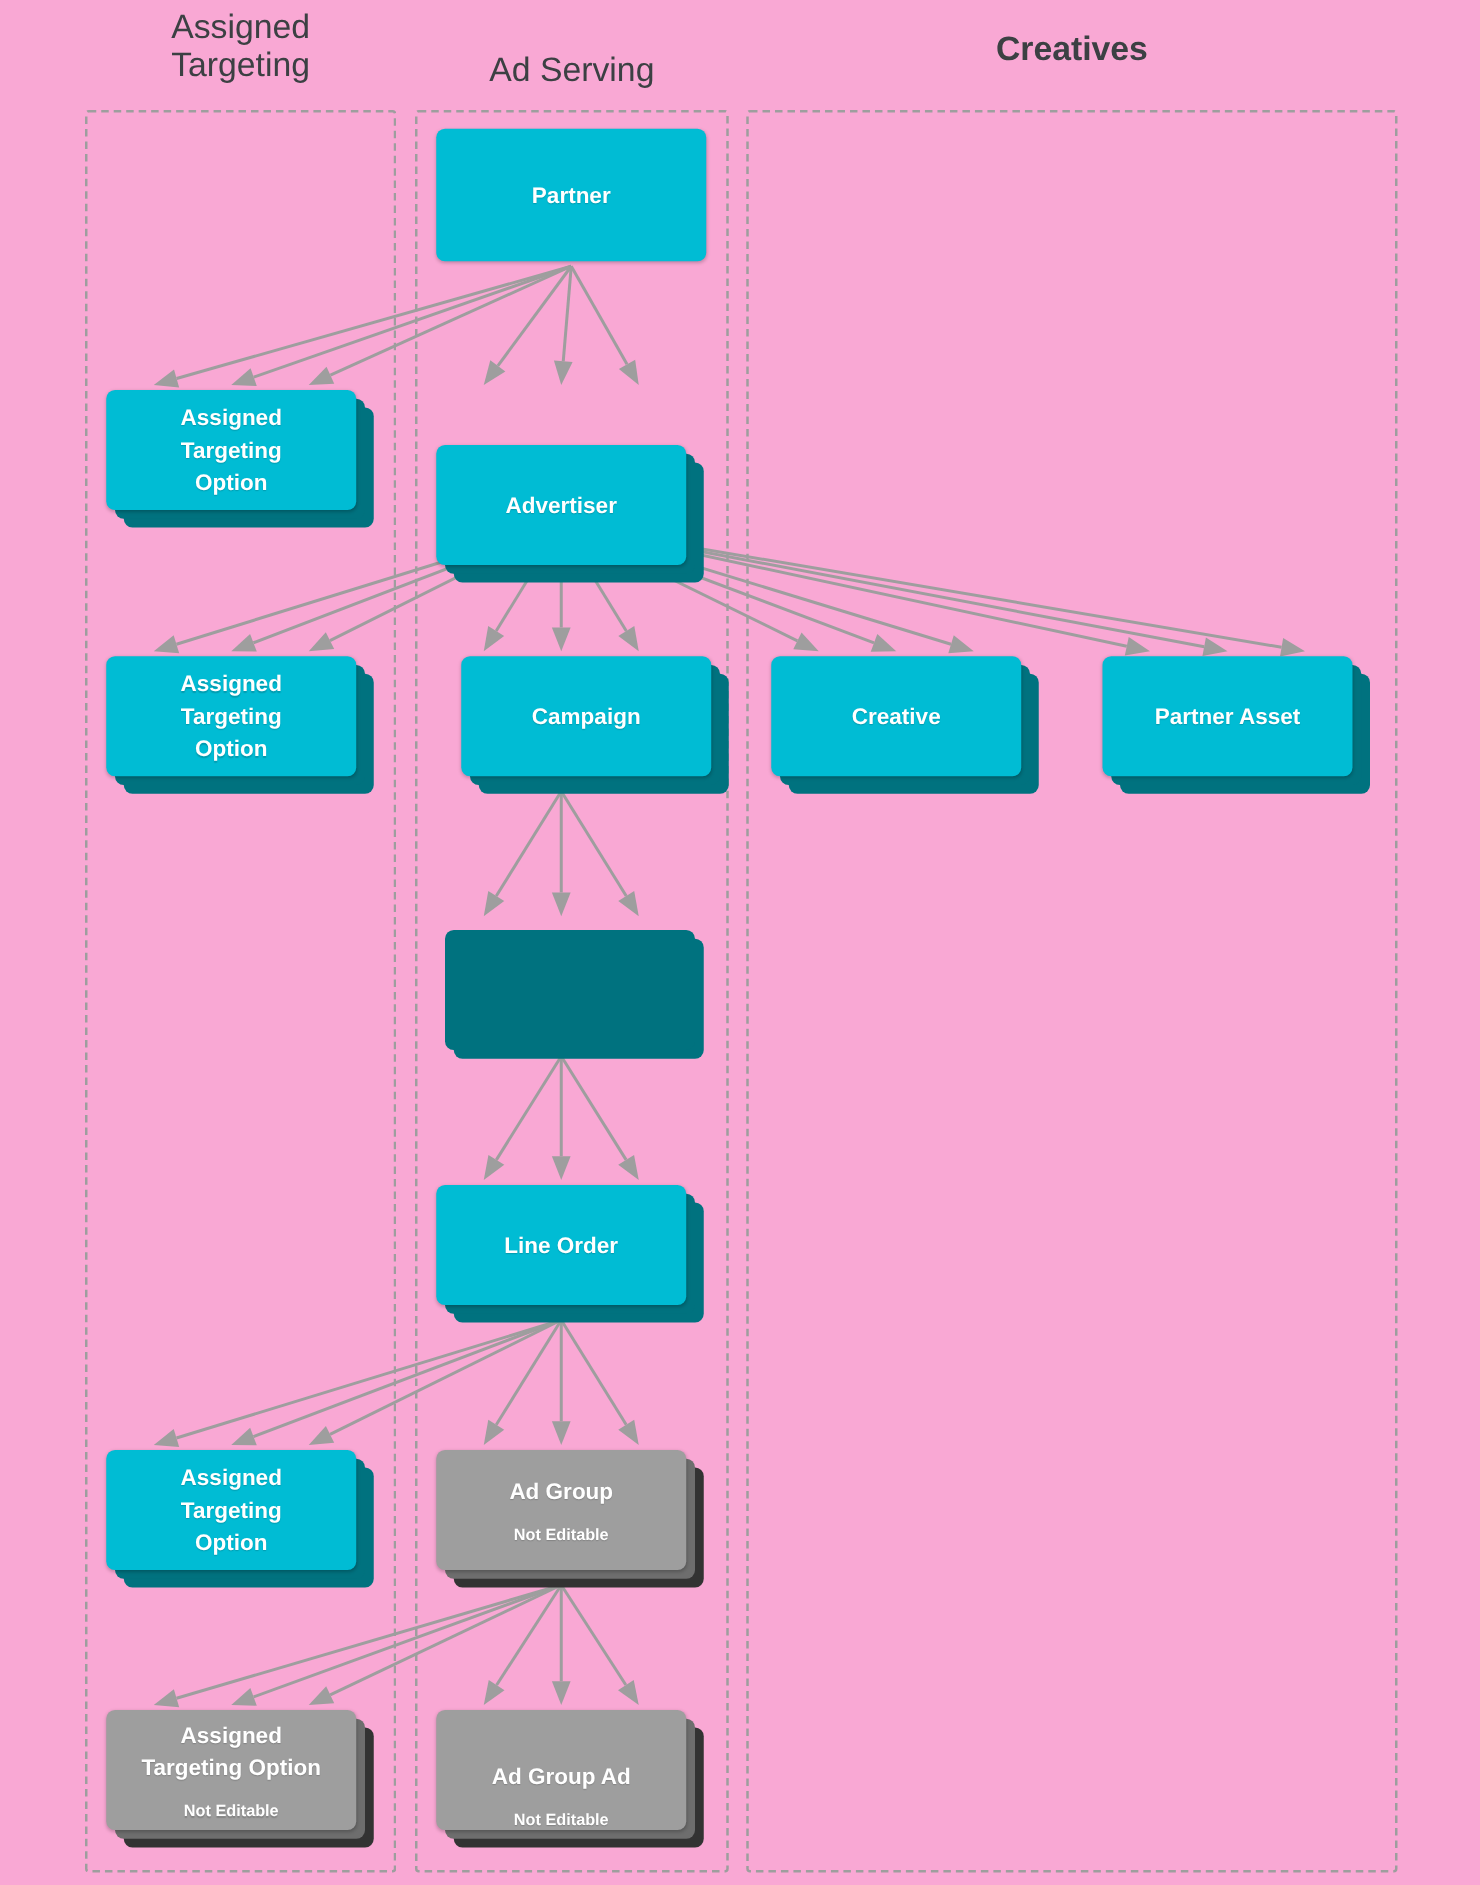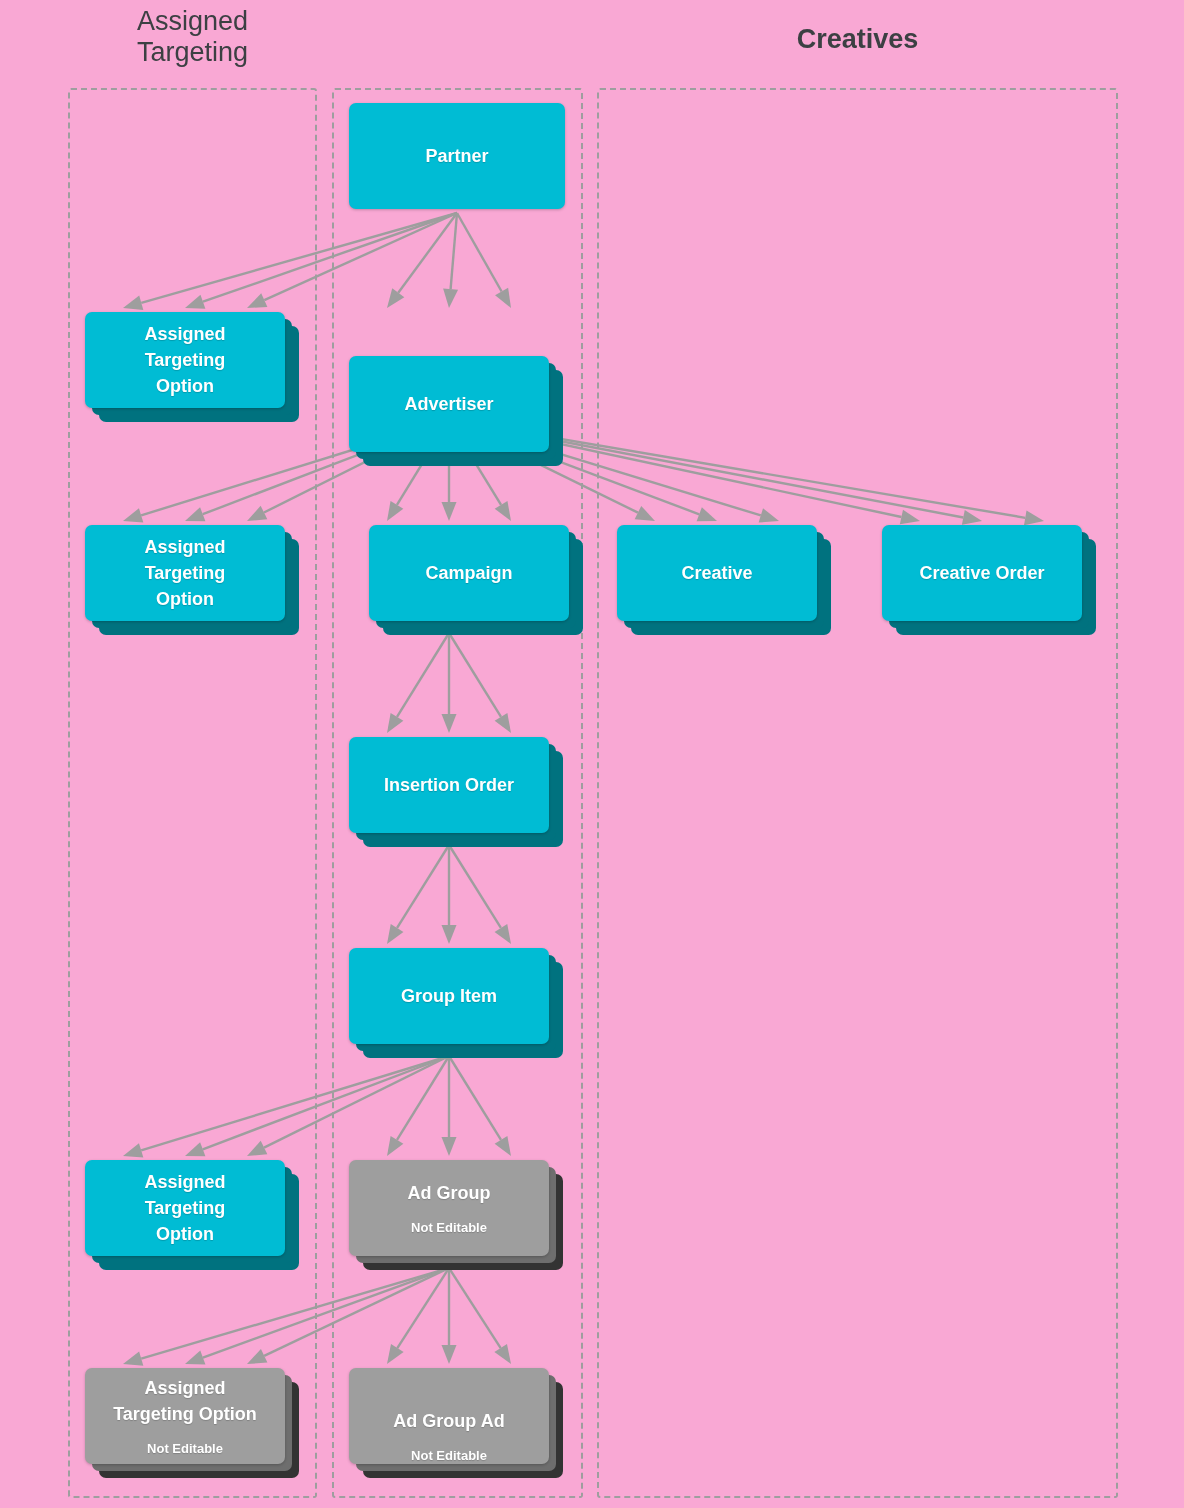--- a/index.html
+++ b/index.html
@@ -89,20 +89,21 @@
   }
   .node-sub:empty { display: none; margin: 0; }
 </style>
 </head>
 <body>
 
 <div id="stage">
 
   <div class="col-header" style="left: 68px; top: 6px; width: 249px;">Assigned
 Targeting</div>
+  <div class="col-header" style="left: 332px; top: 41px; width: 251px;">Ad Serving</div>
   <div class="col-header" style="left: 597px; top: 24px; width: 521px; font-weight: bold;">Creatives</div>
 
   <div class="col-box" style="left: 68px; top: 88px; width: 249px; height: 1410px; border-color: rgb(158, 158, 158);"></div>
   <div class="col-box" style="left: 332px; top: 88px; width: 251px; height: 1410px; border-color: rgb(158, 158, 158);"></div>
   <div class="col-box" style="left: 597px; top: 88px; width: 521px; height: 1410px; border-color: rgb(158, 158, 158);"></div>
 
   <svg id="arrows" viewBox="0 0 1184 1508">
       <g>
         <line x1="457" y1="213" x2="141.2751364028822" y2="302.8019821608569" stroke="#9e9e9e" stroke-width="2.4"></line>
         <polygon points="123,308 139.223287255852,295.58811252814024 143.3269855499124,310.0158517935735" fill="#9e9e9e"></polygon>
@@ -291,35 +292,32 @@
         <div class="layer back" style="width: 200px; height: 96px;"></div>
         <div class="layer mid" style="width: 200px; height: 96px;"></div>
         <div class="layer front" style="width: 200px; height: 96px;">
           <div class="node-label">Creative</div>
         </div>
       </div>
       <div class="node teal" style="left: 882px; top: 525px; width: 216px; height: 112px;">
         <div class="layer back" style="width: 200px; height: 96px;"></div>
         <div class="layer mid" style="width: 200px; height: 96px;"></div>
         <div class="layer front" style="width: 200px; height: 96px;">
-          <div class="node-label">Creative Order</div>
+          <div class="node-label">Partner Asset</div>
         </div>
       </div>
       <div class="node teal" style="left: 349px; top: 737px; width: 216px; height: 112px;">
         <div class="layer back" style="width: 200px; height: 96px;"></div>
         <div class="layer mid" style="width: 200px; height: 96px;"></div>
-        <div class="layer front" style="width: 200px; height: 96px;">
-          <div class="node-label">Insertion Order</div>
-        </div>
       </div>
       <div class="node teal" style="left: 349px; top: 948px; width: 216px; height: 112px;">
         <div class="layer back" style="width: 200px; height: 96px;"></div>
         <div class="layer mid" style="width: 200px; height: 96px;"></div>
         <div class="layer front" style="width: 200px; height: 96px;">
-          <div class="node-label">Group Item</div>
+          <div class="node-label">Line Order</div>
         </div>
       </div>
       <div class="node teal" style="left: 85px; top: 1160px; width: 216px; height: 112px;">
         <div class="layer back" style="width: 200px; height: 96px;"></div>
         <div class="layer mid" style="width: 200px; height: 96px;"></div>
         <div class="layer front" style="width: 200px; height: 96px;">
           <div class="node-label">Assigned
 Targeting
 Option</div>
         </div>

